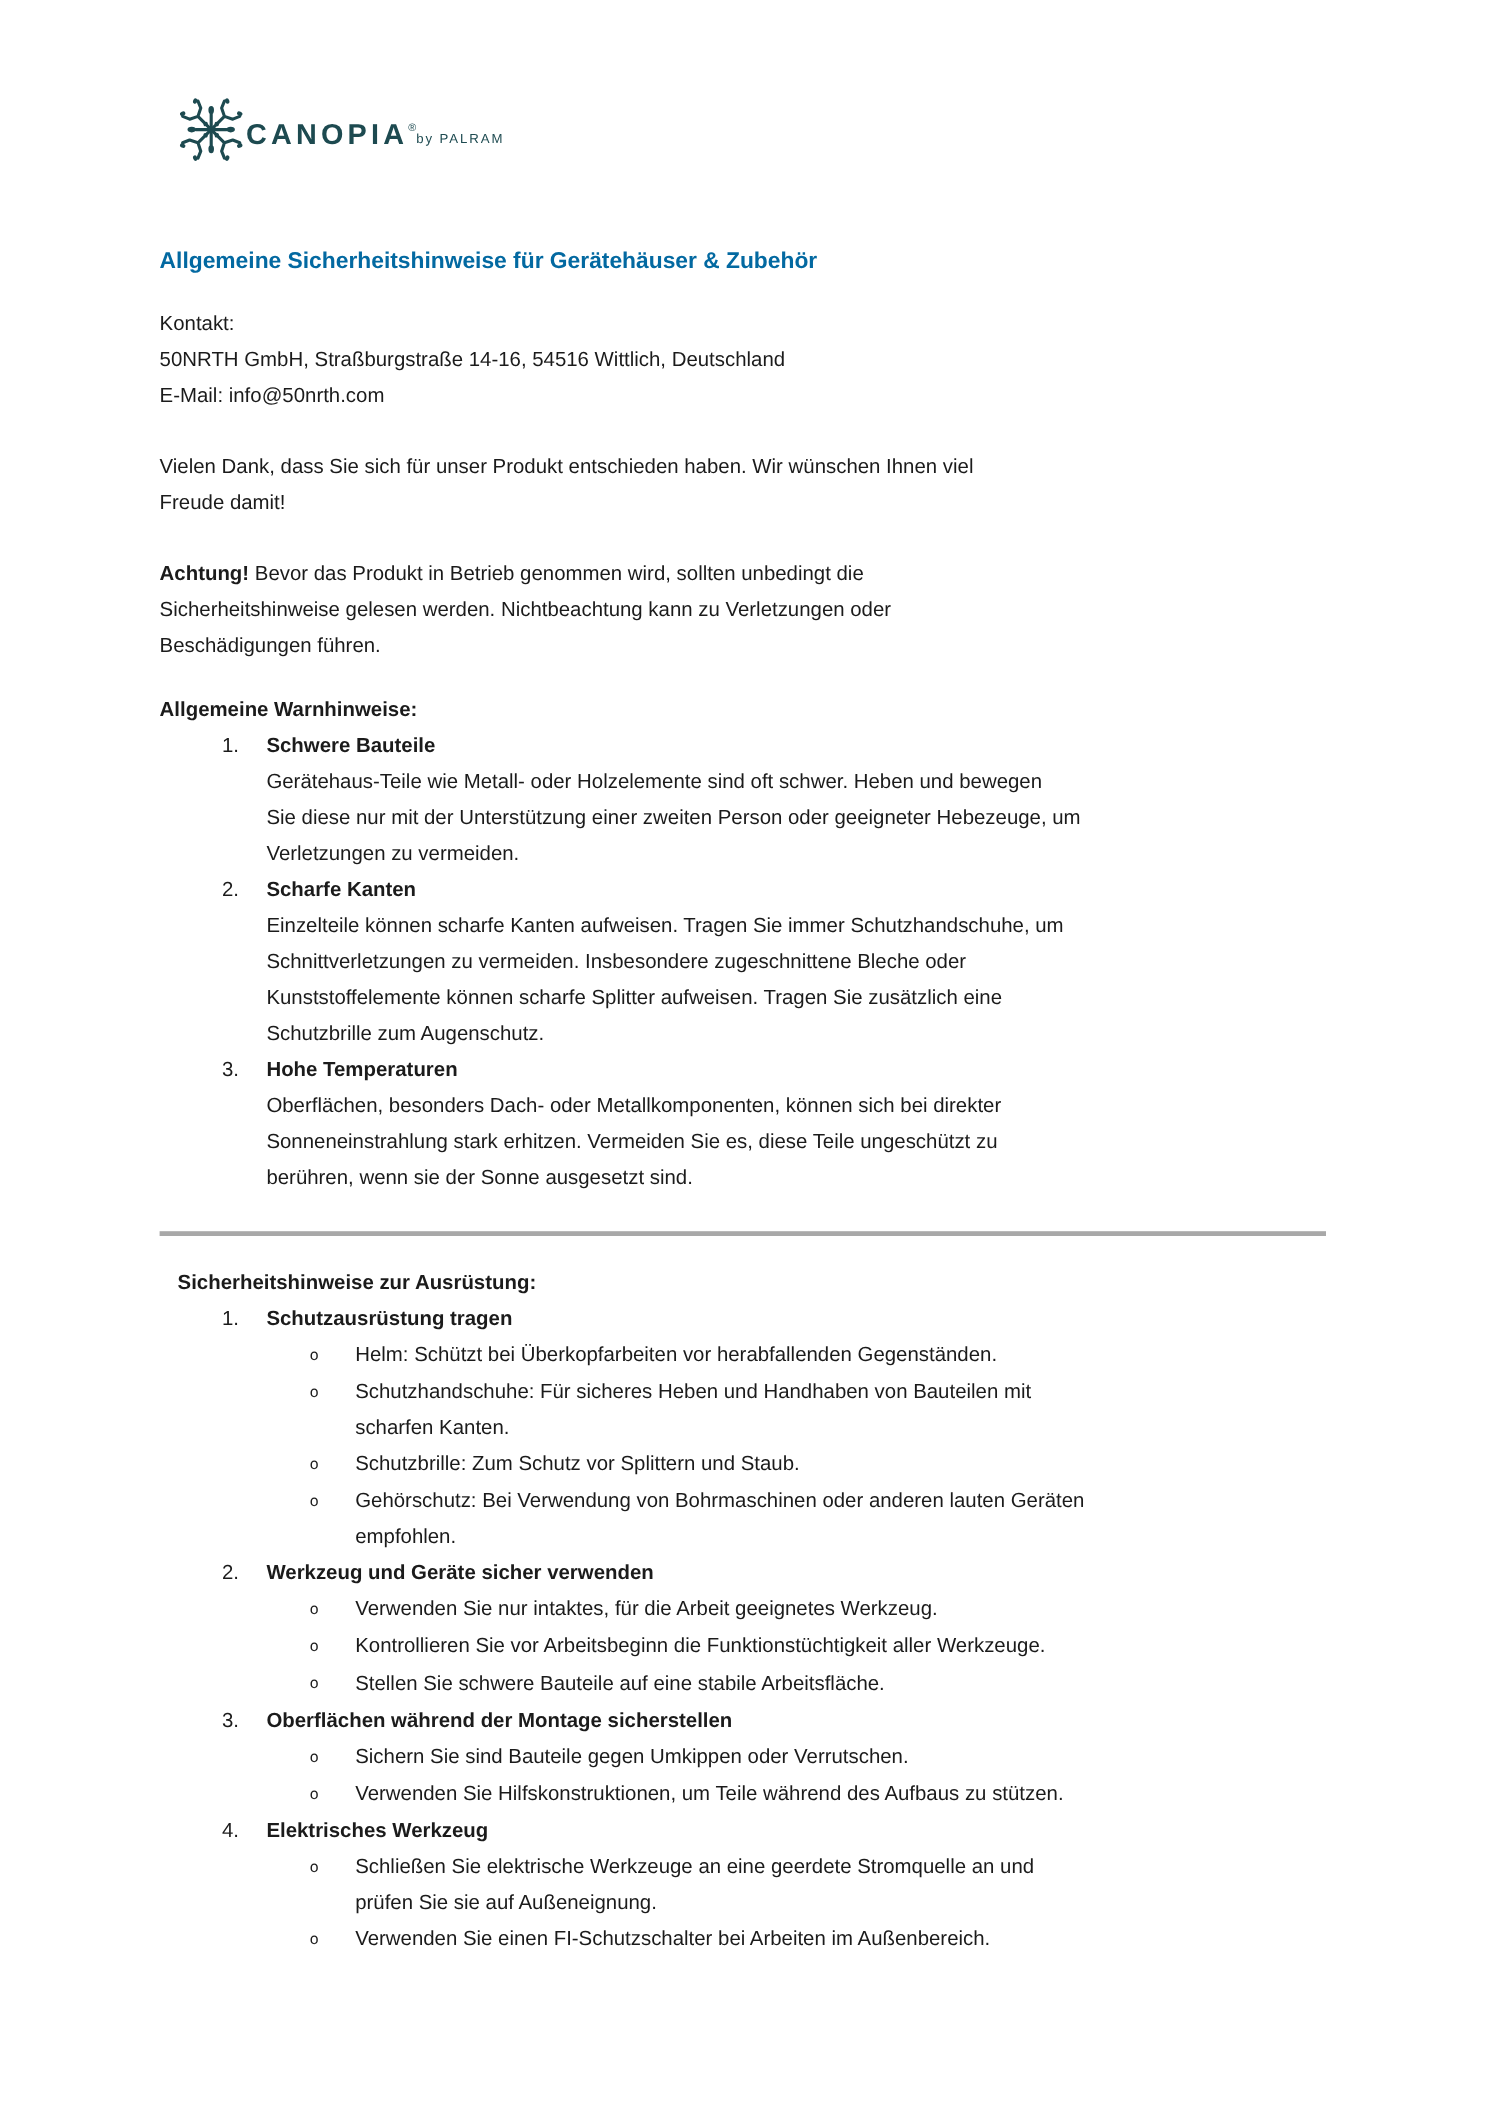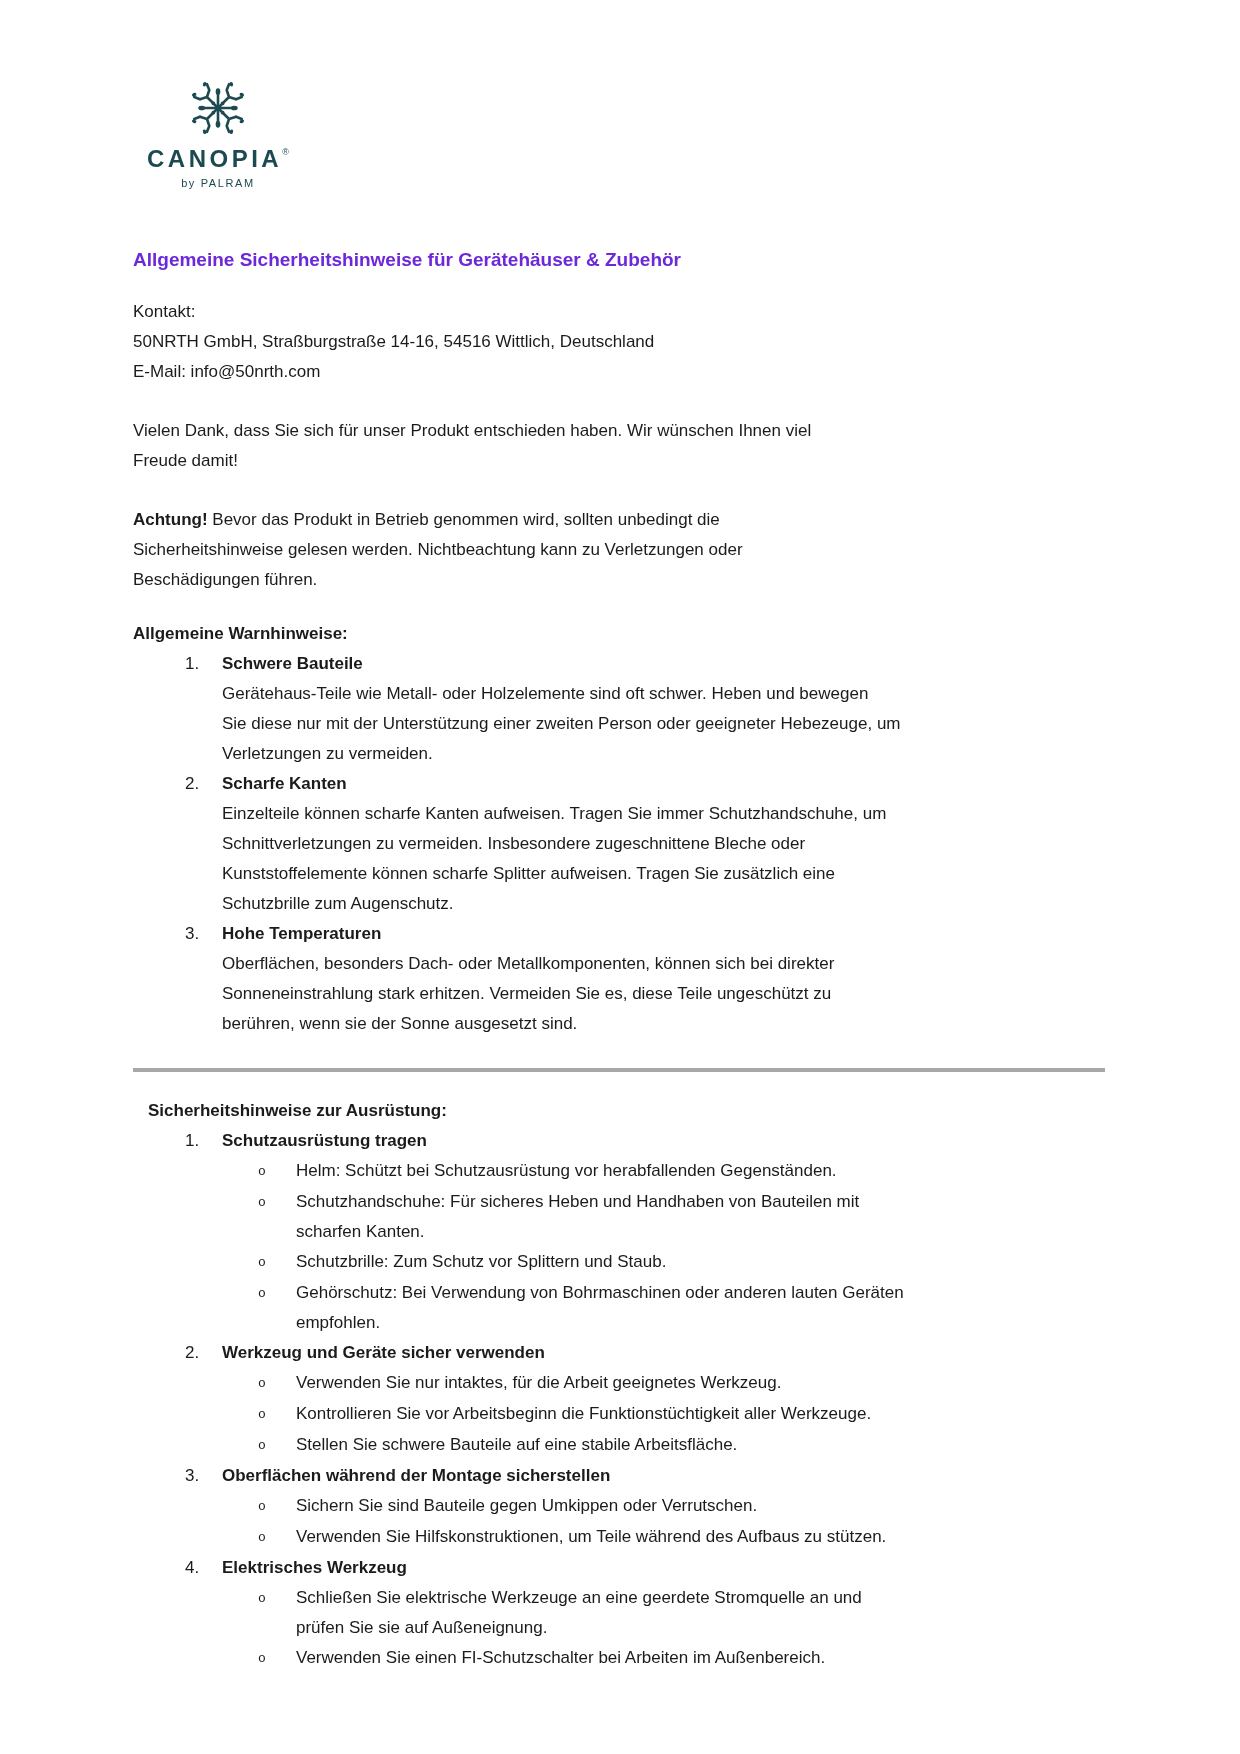--- a/index.html
+++ b/index.html
@@ -11,21 +11,21 @@
     font-family: "Liberation Sans", sans-serif;
     color: #1b1b1b;
     position: relative;
   }
   .page {
     padding: 78px 135px 0 133px;
   }
   
   .logo-block {
     display: flex;
-    flex-direction: column;
+    flex-direction: row;
     align-items: center;
     width: fit-content;
     margin-left: 14px;
   }
   .logo-mark { display: block; margin-bottom: 9px; }
   .brand-row {
     color: #1d4a50;
     font-size: 24px;
     font-weight: 600;
     letter-spacing: 3.5px;
@@ -39,21 +39,21 @@
     font-size: 11px;
     font-weight: 400;
     letter-spacing: 1.6px;
     margin-top: 6px;
   }
   
   .doc-title {
     margin-top: 60px;
     font-size: 19px;
     font-weight: 700;
-    color: #6d28d9;
+    color: #0369a1;
   }
   .para { font-size: 17px; line-height: 30px; white-space: pre-line; }
   .contact-block { margin-top: 26px; }
   .contact-block div { font-size: 17px; line-height: 30px; }
   .intro-para { margin-top: 29px; }
   .warning-para { margin-top: 29px; }
   .bold-inline { font-weight: 700; }
   .section-heading {
     margin-top: 24px;
     font-size: 17px;
@@ -180,21 +180,21 @@
   <hr class="divider">
 
   <h2 class="section-heading" style="margin-top:0;margin-left:15px;">Sicherheitshinweise zur Ausrüstung:</h2>
 
   <div class="num-item">
     <div class="num-col">1.</div>
     <div class="num-body">
       <div class="item-title">Schutzausrüstung tragen</div>
       <div class="sub-item">
         <div class="sub-marker">o</div>
-        <div class="sub-text">Helm: Schützt bei Schutzausrüstung vor herabfallenden Gegenständen.</div>
+        <div class="sub-text">Helm: Schützt bei Überkopfarbeiten vor herabfallenden Gegenständen.</div>
       </div>
       <div class="sub-item">
         <div class="sub-marker">o</div>
         <div class="sub-text">Schutzhandschuhe: Für sicheres Heben und Handhaben von Bauteilen mit
 scharfen Kanten.</div>
       </div>
       <div class="sub-item">
         <div class="sub-marker">o</div>
         <div class="sub-text">Schutzbrille: Zum Schutz vor Splittern und Staub.</div>
       </div>

